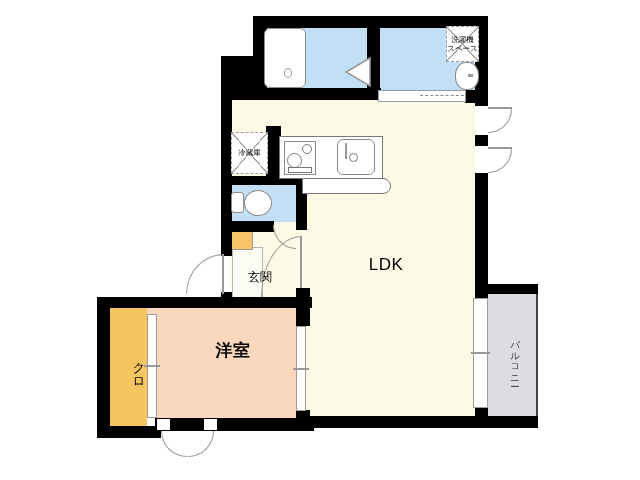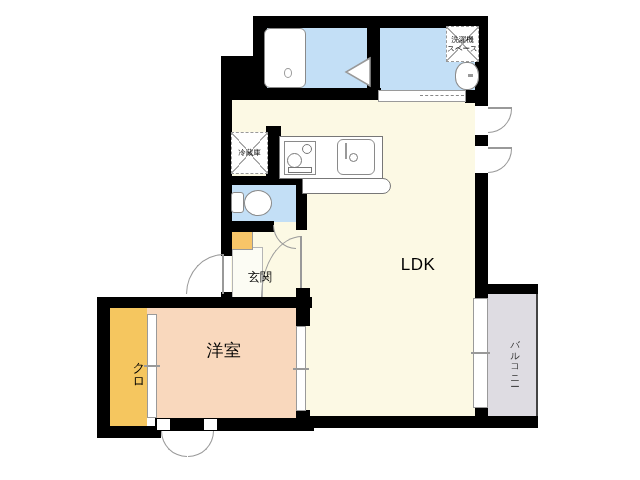--- a/index.html
+++ b/index.html
@@ -117,23 +117,23 @@
   <div class="arc arc-bl" style="left:273px;top:225px;width:23px;height:24px;"></div>
 
   <div class="thin" style="left:488px;top:107px;width:24px;height:2px;"></div>
   <div class="arc arc-br" style="left:488px;top:109px;width:24px;height:24px;"></div>
   <div class="thin" style="left:488px;top:147px;width:24px;height:2px;"></div>
   <div class="arc arc-br" style="left:488px;top:149px;width:24px;height:24px;"></div>
 
   <div class="arc arc-bl" style="left:161px;top:431px;width:26px;height:26px;"></div>
   <div class="arc arc-br" style="left:188px;top:431px;width:26px;height:26px;"></div>
 
-  <div class="lbl big" style="left:368px;top:254px;width:100px;">
+  <div class="lbl big" style="left:336px;top:254px;width:100px;">
     <div>LDK</div>
   </div>
-  <div class="lbl big" style="left:174px;top:340px;width:100px;">
+  <div class="lbl big" style="left:183px;top:340px;width:100px;font-weight:bold;">
     <div>洋室</div>
   </div>
   <div class="lbl" style="left:238px;top:269px;width:44px;font-size:12px;">玄関</div>
   <div class="lbl vert" style="left:109px;top:346px;width:38px;height:46px;font-size:12.5px;letter-spacing:2px;">クロ</div>
   <div class="lbl vert" style="left:499px;top:315px;width:22px;height:86px;font-size:9.5px;color:#333;letter-spacing:1px;">バルコニー</div>
 
 </div>
 
 </body></html>

